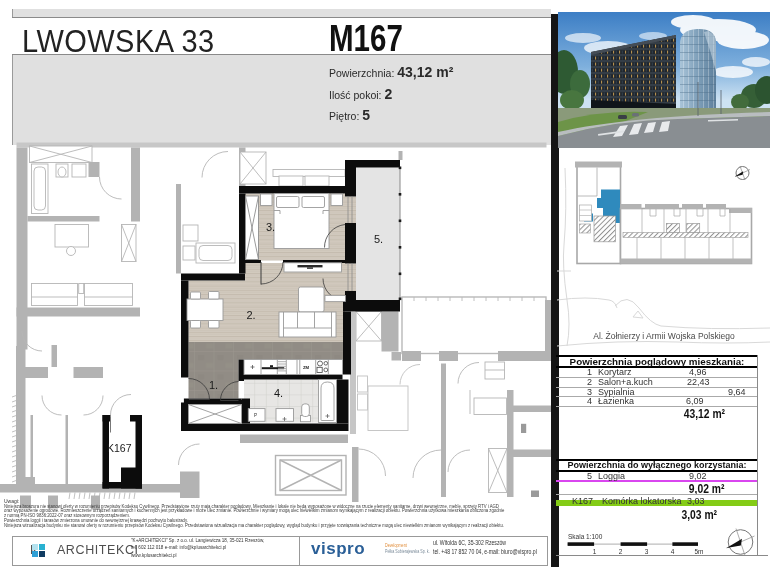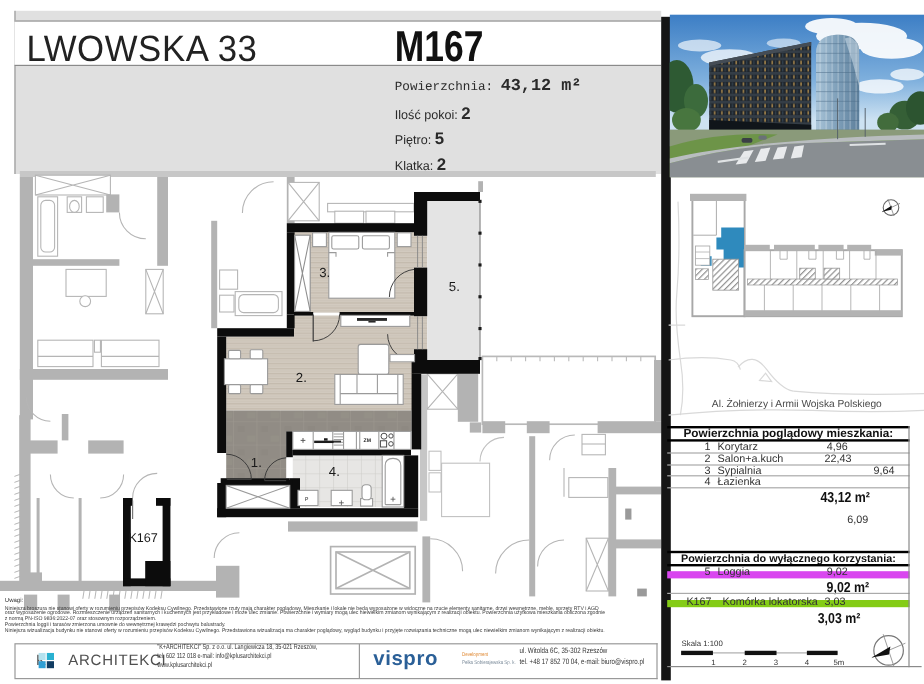--- a/index.html
+++ b/index.html
@@ -15,24 +15,23 @@
 <div class="abs" style="left:12px;top:9px;width:539px;height:136px;background:#e0e0e0;border-left:1px solid #9a9a9a;"></div>
 
 <div class="abs" style="left:12px;top:17px;width:539px;height:38px;background:#fff;border-top:1.6px solid #8a8a8a;border-bottom:1.6px solid #8a8a8a;"></div>
 
 <div class="abs" style="left:22px;top:23.5px;width:260px;height:32px;font-size:30.5px;color:#222;letter-spacing:0.5px;transform:scaleX(0.95);transform-origin:left;">LWOWSKA 33</div>
 
 <div class="abs" style="left:329px;top:17.5px;width:130px;height:36px;font-size:36px;font-weight:bold;color:#111;transform:scaleX(0.82);transform-origin:left;">M167</div>
 
 
 <div class="abs" style="left:329px;top:64px;width:215px;color:#2a2a2a;">
-  <div style="height:21.5px;font-size:10.5px;font-family:Liberation Mono, monospace;">Powierzchnia: <span style="font-size:14px;font-weight:bold;">43,12 m²</span></div>
+  <div style="height:21.5px;font-size:10.5px;">Powierzchnia: <span style="font-size:14px;font-weight:bold;">43,12 m²</span></div>
   <div style="height:21.5px;font-size:10.5px;">Ilość pokoi: <span style="font-size:14px;font-weight:bold;">2</span></div>
   <div style="height:21.5px;font-size:10.5px;">Piętro: <span style="font-size:14px;font-weight:bold;">5</span></div>
-  <div style="height:21.5px;font-size:10.5px;">Klatka: <span style="font-size:14px;font-weight:bold;">2</span></div>
 </div>
 
 <svg class="abs" id="plan" style="left:0;top:0;" width="770" height="570" viewBox="0 0 770 570">
 <defs>
   <pattern id="wood" width="60" height="4.2" patternUnits="userSpaceOnUse">
     <rect width="60" height="4.2" fill="#d2cabf"></rect>
     <rect y="0" width="60" height="1" fill="#c4bbae"></rect>
     <rect y="2.4" width="60" height="0.6" fill="#cac1b5"></rect>
   </pattern>
   <pattern id="darkfloor" width="19.5" height="19.5" patternUnits="userSpaceOnUse">
@@ -838,30 +837,30 @@
 </svg>
 
 <div class="abs" style="left:560px;top:331px;width:208px;text-align:center;font-size:8.5px;color:#4a4a4a;">Al. Żołnierzy i Armii Wojska Polskiego</div>
 
 <div class="abs" style="left:556px;top:355px;width:202px;">
   <div style="border-top:2.8px solid #000;border-bottom:2.4px solid #000;font-size:9.8px;font-weight:bold;color:#111;text-align:center;line-height:9.4px;padding:0;">Powierzchnia poglądowy mieszkania:</div>
   <div style="font-size:9px;color:#333;">
     <div style="height:9.6px;border-bottom:1px solid #aaa;line-height:9.4px;position:relative;"><span style="display:inline-block;width:36px;text-align:right;">1</span><span style="display:inline-block;margin-left:6px;">Korytarz</span><span style="position:absolute;left:133px;">4,96</span></div>
     <div style="height:9.6px;border-bottom:1px solid #aaa;line-height:9.4px;position:relative;"><span style="display:inline-block;width:36px;text-align:right;">2</span><span style="display:inline-block;margin-left:6px;">Salon+a.kuch</span><span style="position:absolute;left:131px;">22,43</span></div>
     <div style="height:9.6px;border-bottom:1px solid #aaa;line-height:9.4px;position:relative;"><span style="display:inline-block;width:36px;text-align:right;">3</span><span style="display:inline-block;margin-left:6px;">Sypialnia</span><span style="position:absolute;left:150px;padding-left:22px;">9,64</span></div>
-    <div style="height:9.6px;border-bottom:1px solid #aaa;line-height:9.4px;position:relative;"><span style="display:inline-block;width:36px;text-align:right;">4</span><span style="display:inline-block;margin-left:6px;">Łazienka</span><span style="position:absolute;left:150px;margin-top:32px;">6,09</span></div>
+    <div style="height:9.6px;border-bottom:1px solid #aaa;line-height:9.4px;position:relative;"><span style="display:inline-block;width:36px;text-align:right;">4</span><span style="display:inline-block;margin-left:6px;">Łazienka</span><span style="position:absolute;left:130px;">6,09</span></div>
   </div>
 </div>
 
 <div class="abs" style="left:556px;top:407px;width:169px;text-align:right;font-size:12px;font-weight:bold;color:#111;transform:scaleX(0.86);transform-origin:right;">43,12 m²</div>
 
 <div class="abs" style="left:556px;top:459px;width:202px;">
   <div style="border-top:2.4px solid #000;border-bottom:2.4px solid #000;font-size:9px;font-weight:bold;color:#111;text-align:center;line-height:9.4px;padding:0;">Powierzchnia do wyłącznego korzystania:</div>
   <div style="font-size:9px;color:#333;">
-    <div style="height:9.6px;border-bottom:6px solid #d946ef;line-height:9.4px;position:relative;"><span style="display:inline-block;width:36px;text-align:right;">5</span><span style="display:inline-block;margin-left:6px;">Loggia</span><span style="position:absolute;left:133px;">9,02</span></div>
+    <div style="height:9.6px;border-bottom:2px solid #d946ef;line-height:9.4px;position:relative;"><span style="display:inline-block;width:36px;text-align:right;">5</span><span style="display:inline-block;margin-left:6px;">Loggia</span><span style="position:absolute;left:133px;">9,02</span></div>
   </div>
 </div>
 
 <div class="abs" style="left:556px;top:482px;width:168px;text-align:right;font-size:12px;font-weight:bold;color:#111;"><span style="display:inline-block;transform:scaleX(0.86);transform-origin:right;">9,02 m²</span></div>
 <div class="abs" style="left:556px;top:493.6px;width:202px;height:1px;background:#aaa;"></div>
 
 <div class="abs" style="left:556px;top:495.5px;width:202px;font-size:9px;color:#333;">
   <div style="height:10px;border-bottom:6px solid #84cc16;position:relative;line-height:10px;"><span style="display:inline-block;margin-left:16px;">K167</span><span style="display:inline-block;margin-left:9px;">Komórka lokatorska</span><span style="position:absolute;left:131px;">3,03</span></div>
 </div>
 

